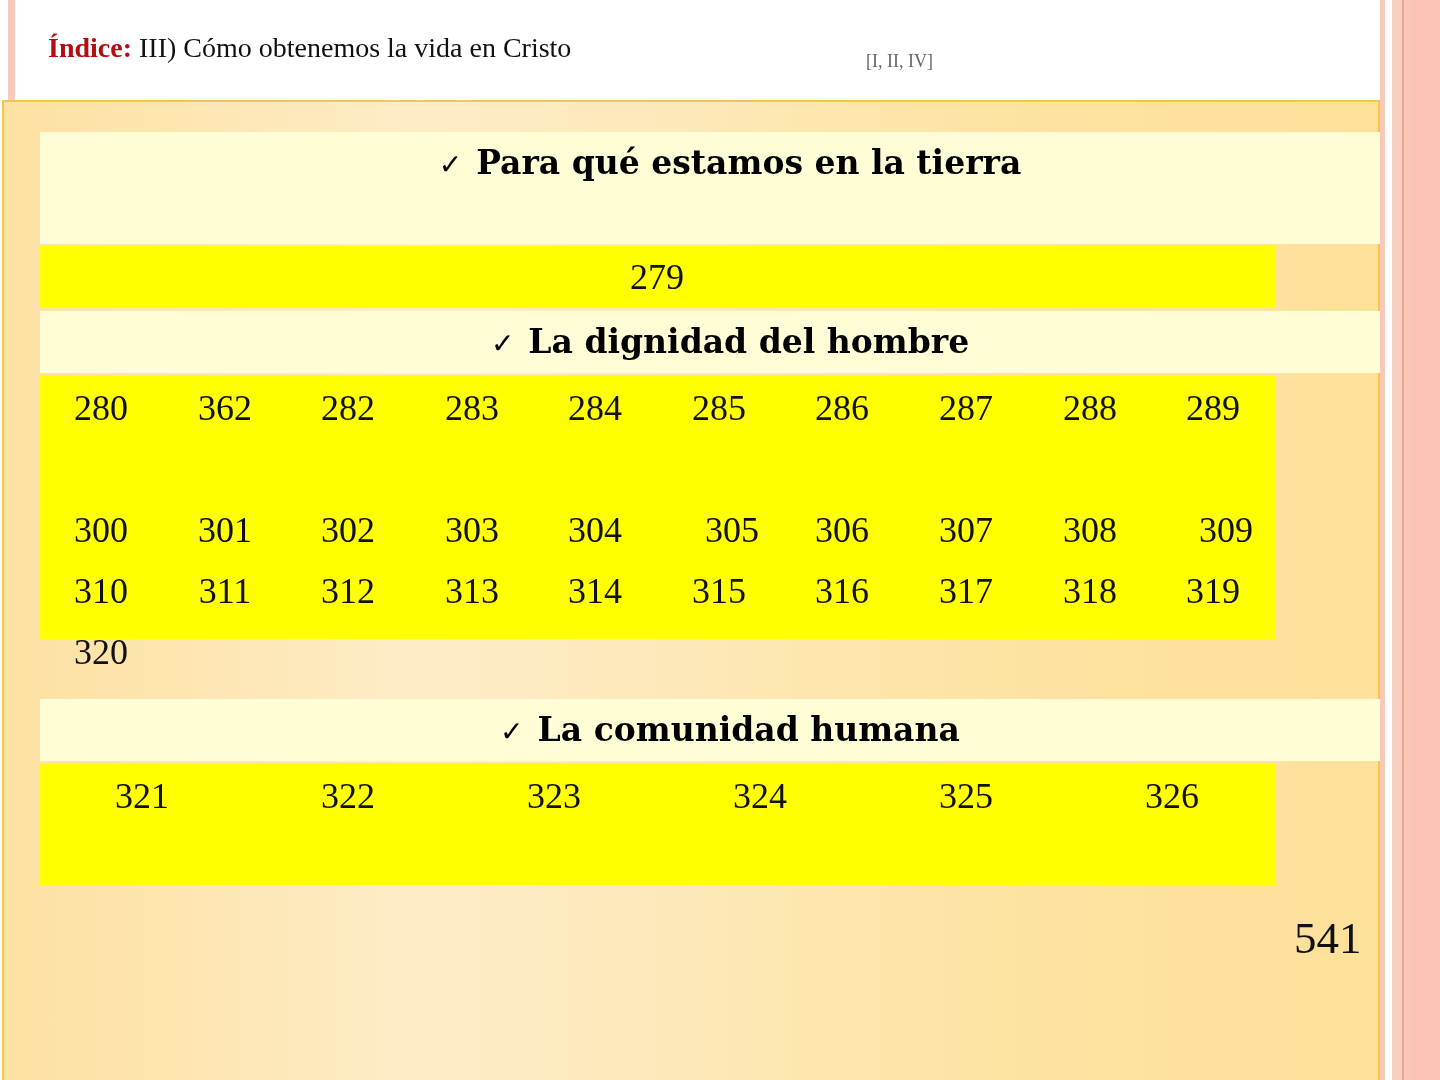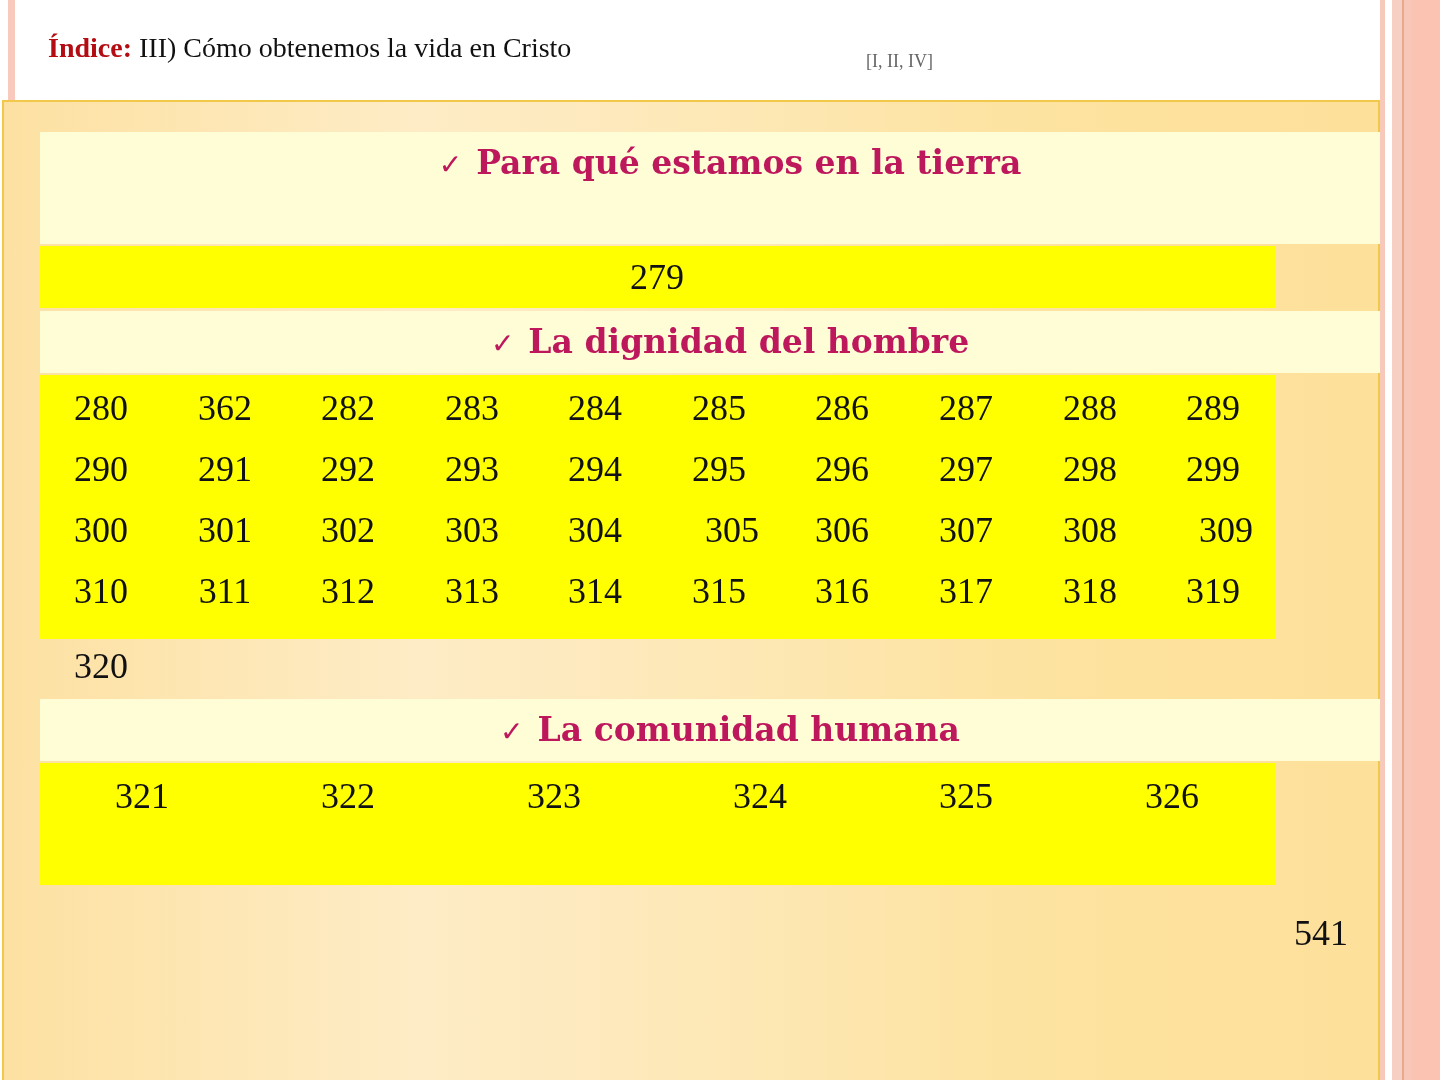--- a/index.html
+++ b/index.html
@@ -38,35 +38,35 @@
     }
     .content-panel {
       position: absolute; left: 2px; top: 100px; width: 1374px; height: 978px;
       border: 2px solid #f2c84a; border-right-width: 2px;
       background: linear-gradient(to right,
         #fde1a2 0%, #feecc6 30%, #fde8b8 50%, #fde3a0 75%, #fde09a 100%);
     }
     .section-header {
       position: absolute; left: 40px; width: 1380px;
       background: #fffdd6;
-      text-align: center; font-weight: bold; color: #be185d;
+      text-align: center; font-weight: bold; color: #000000;
       font-family: "DejaVu Serif", serif;
     }
     .check { font-weight: normal; margin-right: 14px; font-size: 28px; }
     .numbers-block {
       position: absolute; left: 40px; width: 1236px; background: #ffff00;
       font-family: "Liberation Serif", "DejaVu Serif", serif;
       font-size: 36px; color: #111;
     }
     .num-row { position: absolute; left: 0; width: 100%; height: 40px; }
     .num { position: absolute; top: 0; width: 80px; text-align: center; transform: translateX(-40px); }
     .page-number {
       position: absolute; left: 1294px; top: 912px;
       font-family: "Liberation Serif", serif;
-      font-size: 36px; color: #111;
+      font-size: 45px; color: #111;
     }
   </style>
 </head>
 <body>
 
 <div class="left-stripe"></div>
 
 <div class="header">
   <div class="title">
     <span class="label">Índice:</span>
@@ -97,32 +97,20 @@
     <span class="num" style="left:185px;">362</span>
     <span class="num" style="left:308px;">282</span>
     <span class="num" style="left:432px;">283</span>
     <span class="num" style="left:555px;">284</span>
     <span class="num" style="left:679px;">285</span>
     <span class="num" style="left:802px;">286</span>
     <span class="num" style="left:926px;">287</span>
     <span class="num" style="left:1050px;">288</span>
     <span class="num" style="left:1173px;">289</span>
   </div>
-  <div class="num-row" style="top:73px;">
-    <span class="num" style="left:61px;">290</span>
-    <span class="num" style="left:185px;">291</span>
-    <span class="num" style="left:308px;">292</span>
-    <span class="num" style="left:432px;">293</span>
-    <span class="num" style="left:555px;">294</span>
-    <span class="num" style="left:679px;">295</span>
-    <span class="num" style="left:802px;">296</span>
-    <span class="num" style="left:926px;">297</span>
-    <span class="num" style="left:1050px;">298</span>
-    <span class="num" style="left:1173px;">299</span>
-  </div>
   <div class="num-row" style="top:134px;">
     <span class="num" style="left:61px;">300</span>
     <span class="num" style="left:185px;">301</span>
     <span class="num" style="left:308px;">302</span>
     <span class="num" style="left:432px;">303</span>
     <span class="num" style="left:555px;">304</span>
     <span class="num" style="left:679px;text-align:right;">305</span>
     <span class="num" style="left:802px;">306</span>
     <span class="num" style="left:926px;">307</span>
     <span class="num" style="left:1050px;">308</span>
@@ -133,21 +121,21 @@
     <span class="num" style="left:185px;">311</span>
     <span class="num" style="left:308px;">312</span>
     <span class="num" style="left:432px;">313</span>
     <span class="num" style="left:555px;">314</span>
     <span class="num" style="left:679px;">315</span>
     <span class="num" style="left:802px;">316</span>
     <span class="num" style="left:926px;">317</span>
     <span class="num" style="left:1050px;">318</span>
     <span class="num" style="left:1173px;">319</span>
   </div>
-  <div class="num-row" style="top:270px;padding-left:12px;">
+  <div class="num-row" style="top:256px;padding-left:12px;">
     <span class="num" style="left:61px;">320</span>
   </div>
 </div>
 
 <div class="section-header" style="top:699px;height:62px;font-size:33px;line-height:62px;">
   <span class="check">✓</span><span>La comunidad humana</span>
 </div>
 <div class="numbers-block" style="top:763px;height:122px;">
   <div class="num-row" style="top:12px;padding-left:13px;">
     <span class="num" style="left:102px;">321</span>

